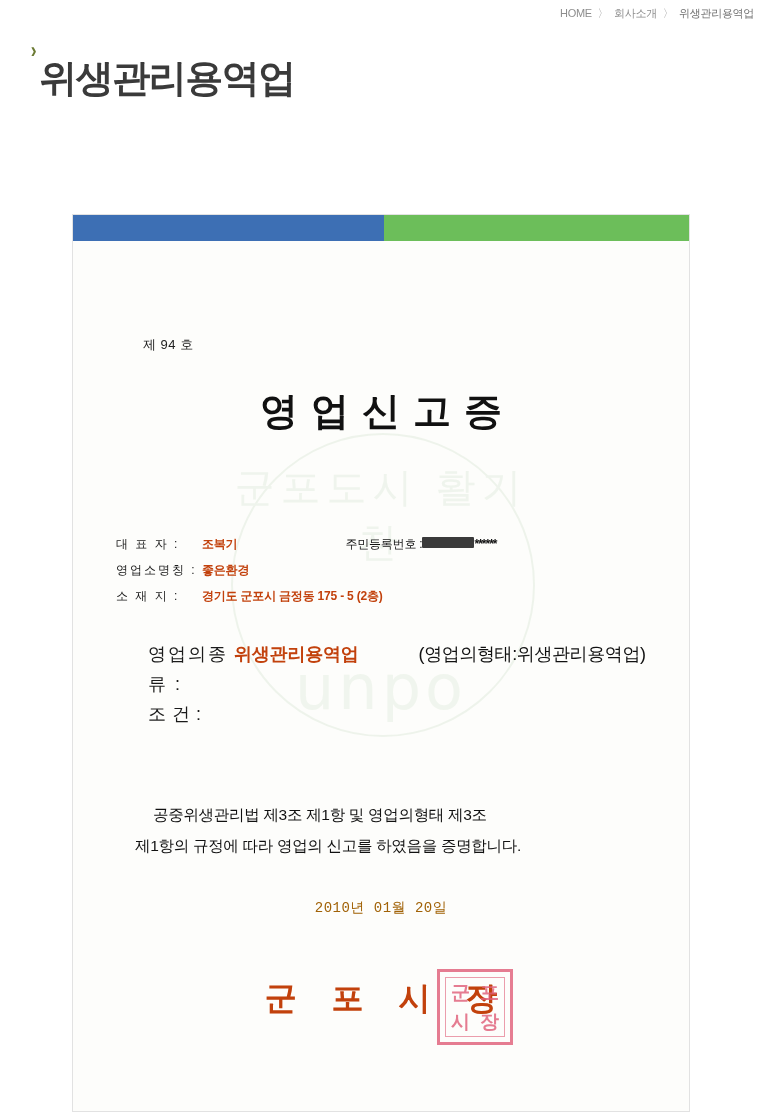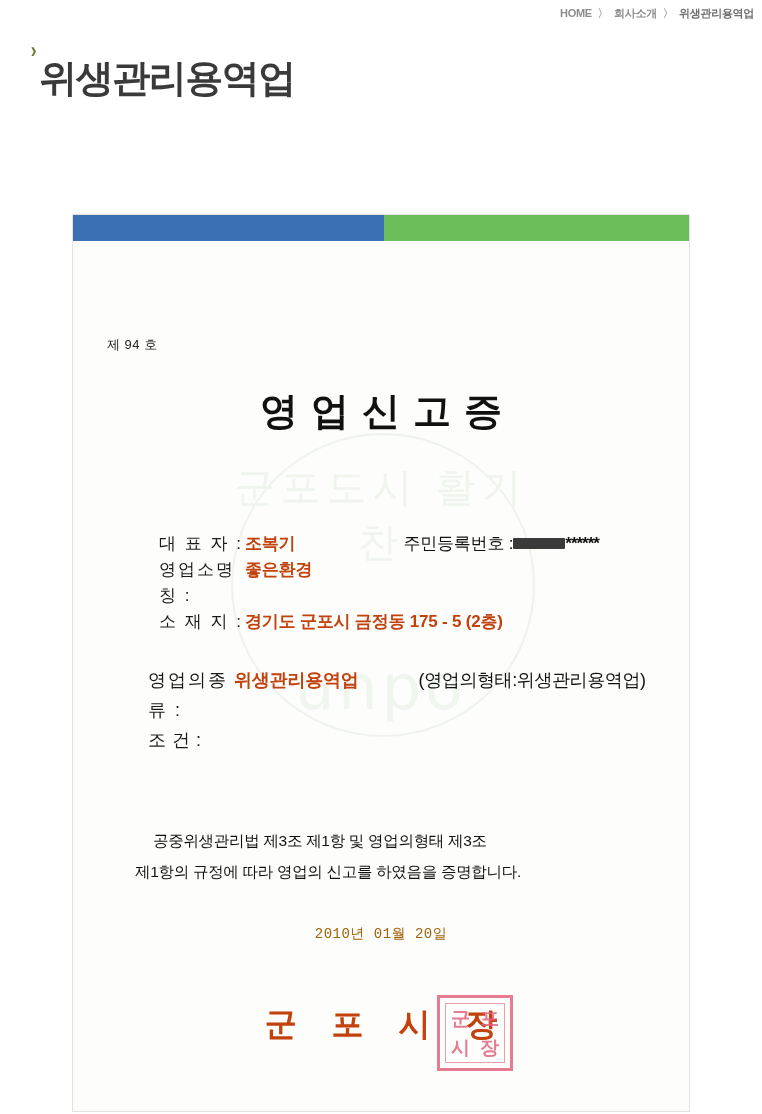--- a/index.html
+++ b/index.html
@@ -19,21 +19,20 @@
 
   
   .breadcrumb {
     position: absolute;
     top: 6px;
     right: 8px;
     font-size: 11px;
     color: #8d8d8d;
     letter-spacing: -0.3px;
     white-space: nowrap;
-    font-weight: bold;
   }
   .breadcrumb .crumb-sep {
     color: #a9a9a9;
     margin: 0 3px;
     font-size: 11px;
   }
   .breadcrumb .crumb-last {
     color: #6f6f6f;
   }
 
@@ -133,38 +132,38 @@
     letter-spacing: 6px;
   }
 
   .cert-body {
     position: relative;
     z-index: 2;
     padding: 0 0 0 0;
   }
 
   .cert-no {
-    margin: 95px 0 0 34px;
+    margin: 95px 0 0 70px;
     font-size: 13px;
     color: #222;
     letter-spacing: 0.5px;
   }
   .cert-heading {
     margin-top: 32px;
     text-align: center;
     font-size: 38px;
     font-weight: bold;
     color: #111;
     letter-spacing: 13px;
     padding-left: 13px;
   }
 
   .fields {
-    margin: 94px 0 0 86px;
-    font-size: 17px;
+    margin: 94px 0 0 43px;
+    font-size: 12px;
     color: #111;
     line-height: 26px;
   }
   .field-row {
     display: flex;
     align-items: baseline;
   }
   .field-label {
     width: 86px;
     letter-spacing: 2px;

